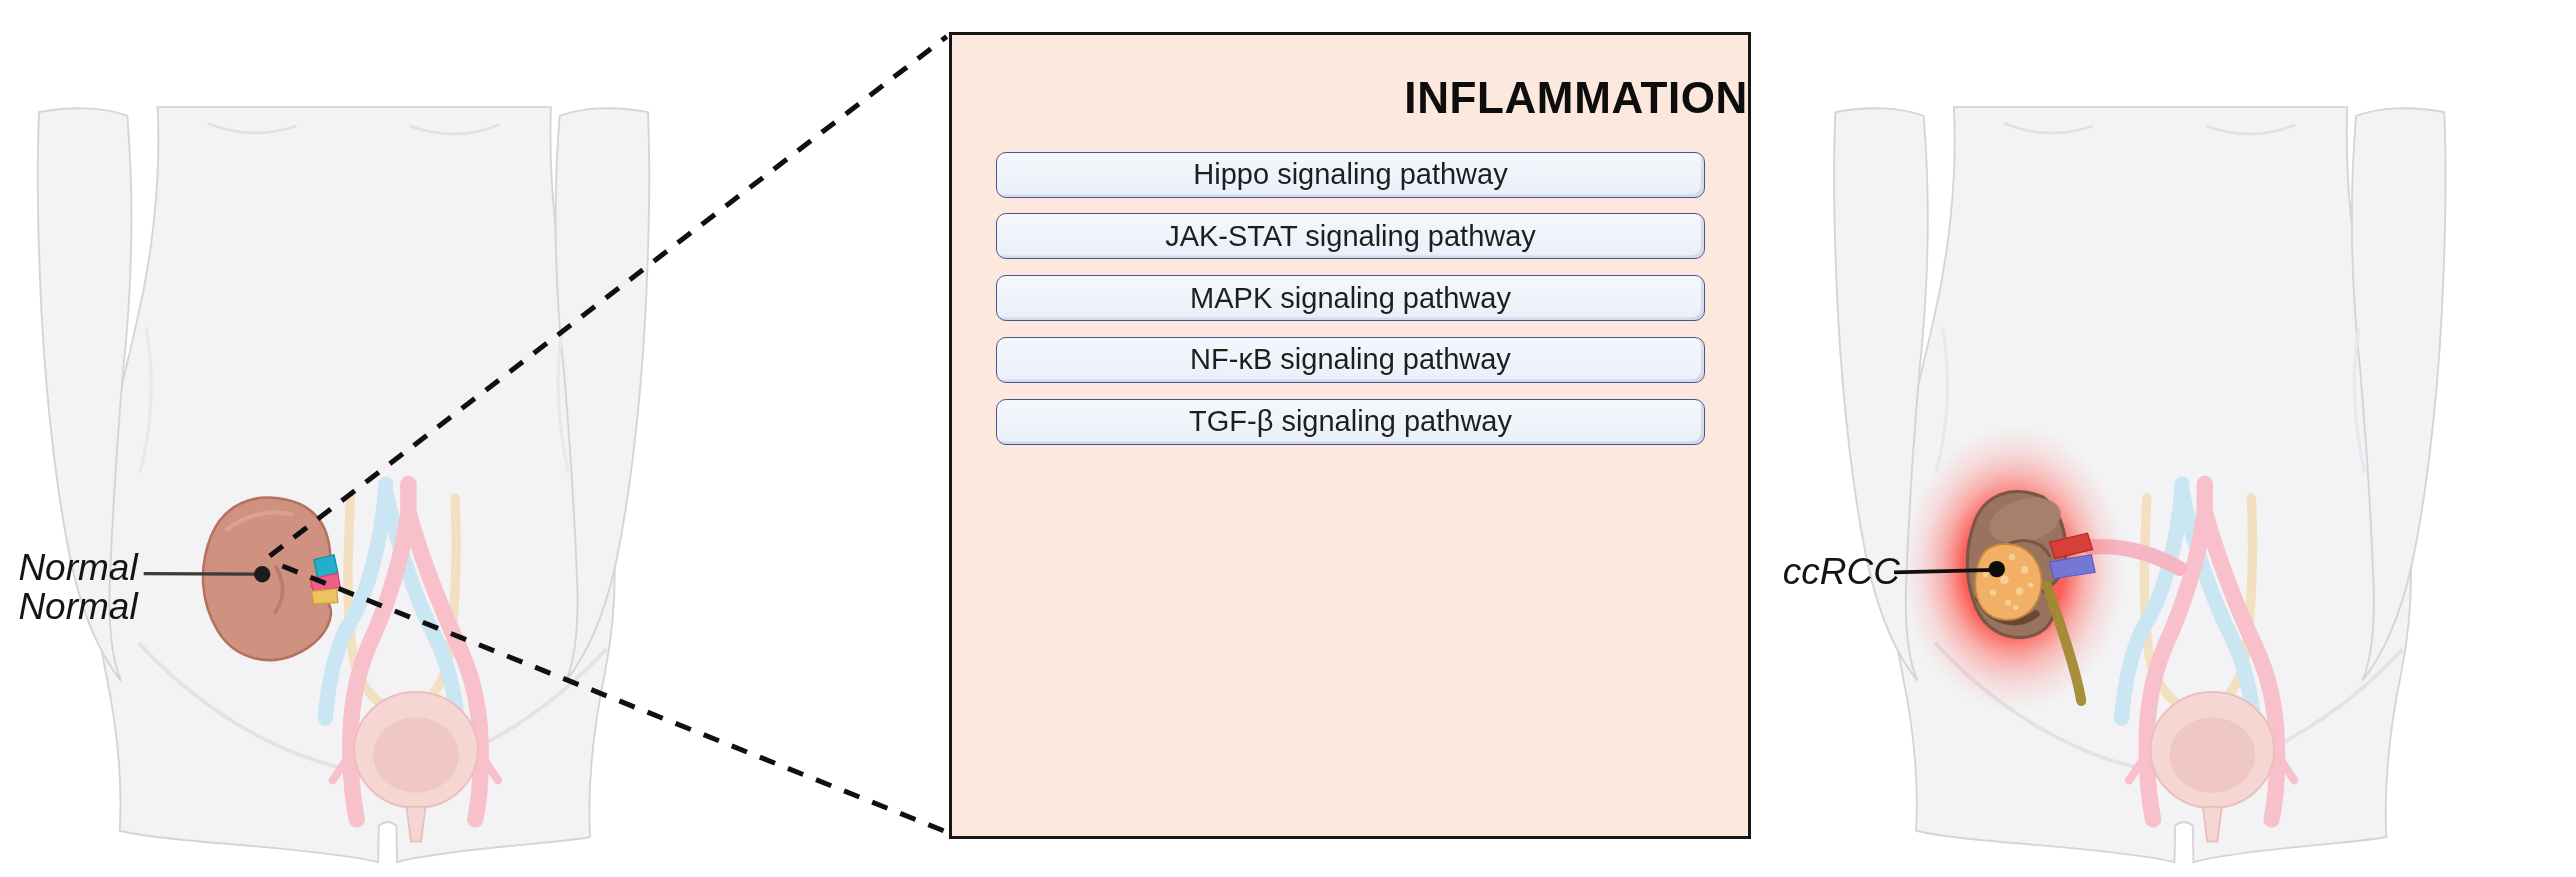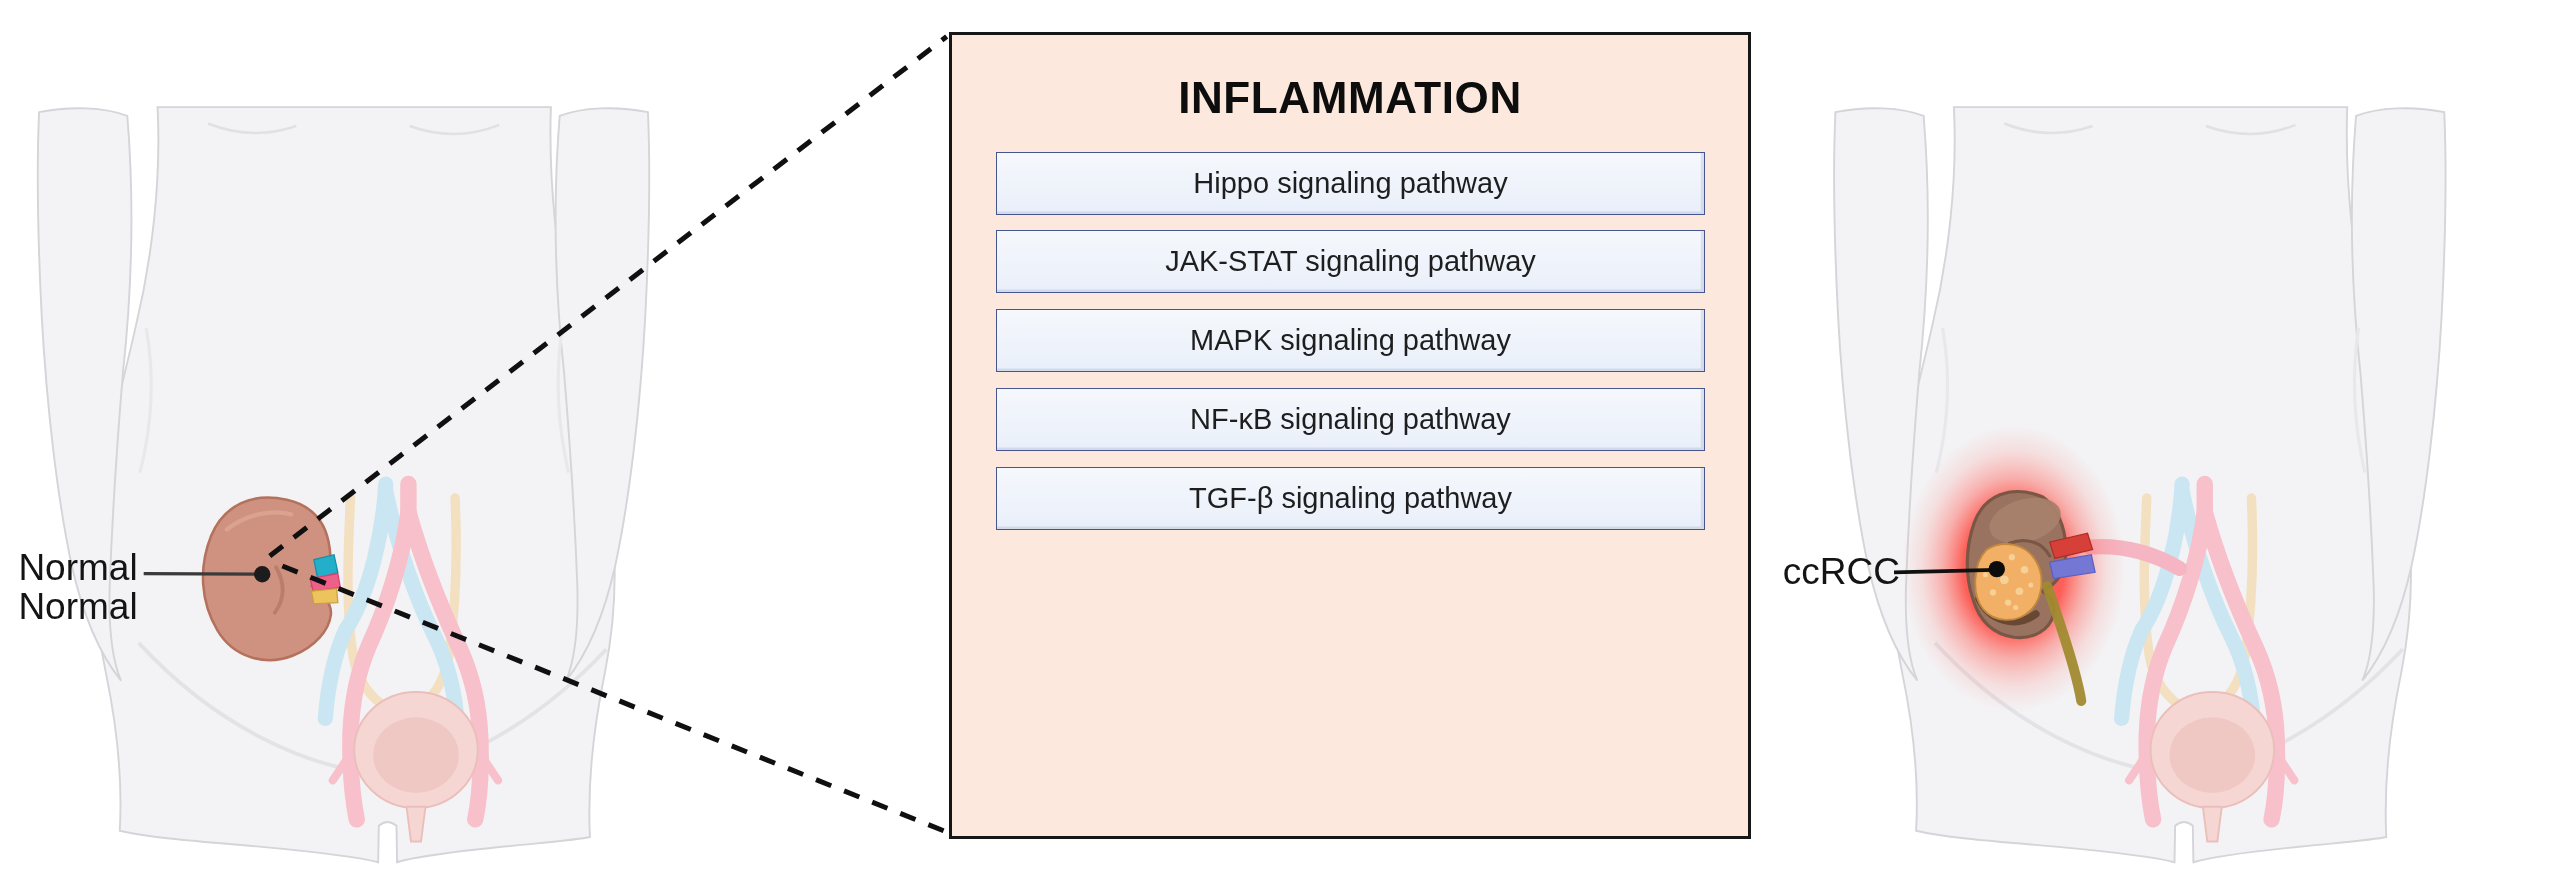--- a/index.html
+++ b/index.html
@@ -4,41 +4,41 @@
 <style>
   html,body{margin:0;padding:0;background:#ffffff;}
   .canvas{
     position:relative;width:2576px;height:878px;background:#ffffff;overflow:hidden;
     font-family:"Liberation Sans",sans-serif;color:#111;
   }
   .art{position:absolute;left:0;top:0;width:2576px;height:878px;}
   
   .organ-label{
     position:absolute;font-size:37px;line-height:39px;color:#141414;
-    text-align:center;letter-spacing:0px;
+    text-align:center;letter-spacing:0px;font-style:italic;
   }
   #label-normal-kidney{left:0px;top:548px;width:156px;}
   #label-ccrcc{left:1764px;top:552px;width:136px;text-align:right;}
   
   .panel{
     position:absolute;left:949px;top:31.5px;width:802px;height:807px;
     background:#fce8dc;border:3.2px solid #161616;box-sizing:border-box;
   }
   .panel-title{
-    position:absolute;left:0;right:0;top:38px;text-align:center;
+    position:absolute;left:0;right:0;top:38px;text-align:right;
     font-size:44px;font-weight:bold;letter-spacing:0.6px;color:#0d0d0d;
   }
   .pathway-list{
     position:absolute;left:44px;top:117px;width:709px;
     display:flex;flex-direction:column;gap:15.8px;
   }
   .pathway-box{
-    height:63px;box-sizing:border-box;
+    height:46px;box-sizing:border-box;
     background:linear-gradient(180deg,#f5f8fc 0%,#e9effa 100%);
-    border:1.9px solid #47558f;border-radius:0;
+    border:1.9px solid #47558f;border-radius:10px;
     box-shadow:inset -3.2px -2.5px 0 rgba(93,104,158,0.16);
     display:flex;align-items:center;justify-content:center;
     font-size:29px;color:#1e1e1e;
   }
 </style>
 </head>
 <body>
 
 <div class="canvas">
 

